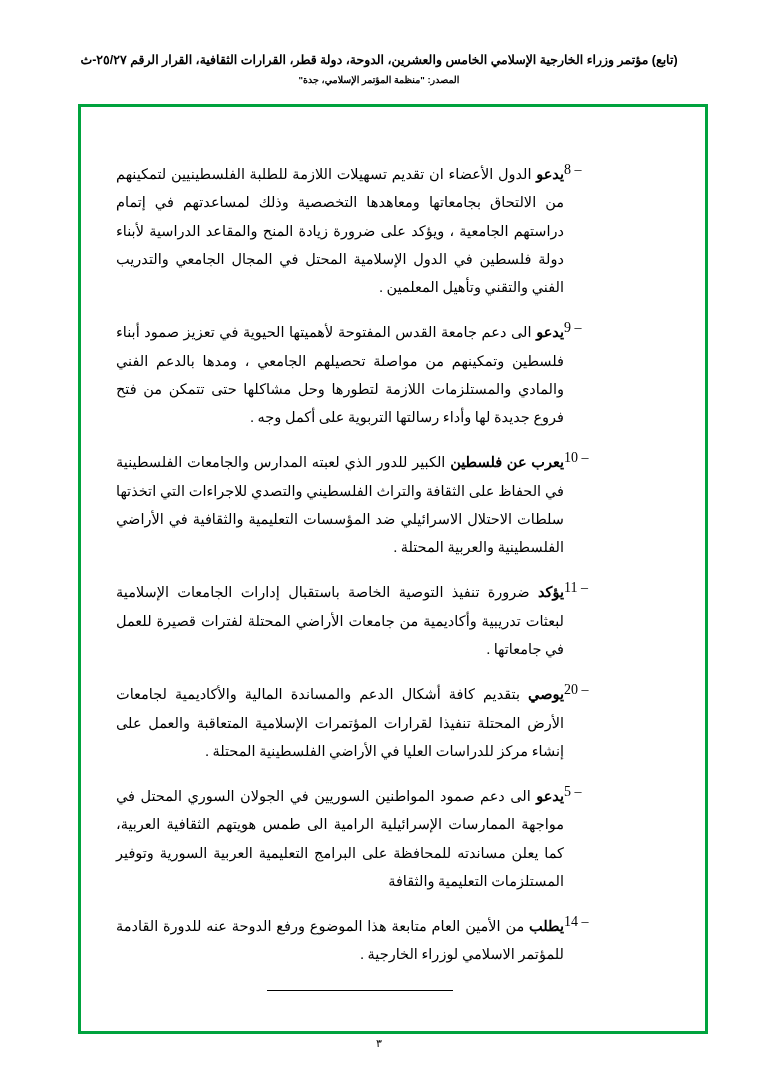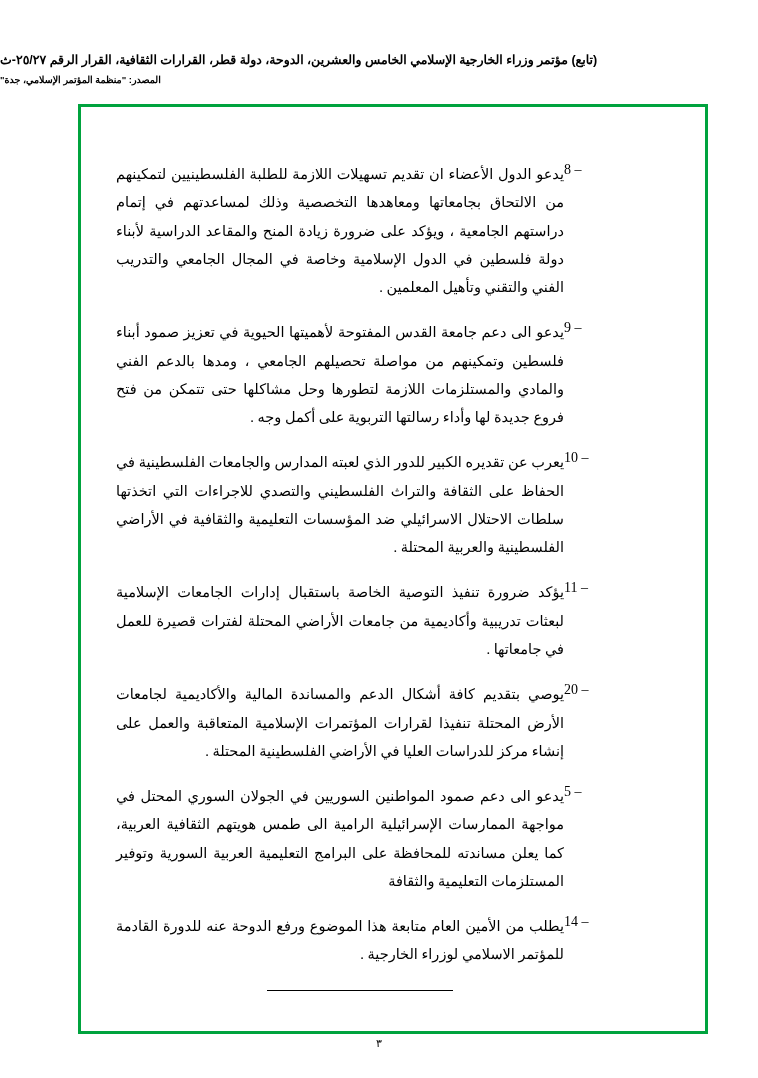--- a/index.html
+++ b/index.html
@@ -18,21 +18,21 @@
     position: relative;
     width: 758px;
     height: 1078px;
     box-sizing: border-box;
   }
   .header {
     position: absolute;
     top: 52px;
     left: 0;
     right: 0;
-    text-align: left;
+    text-align: center;
   }
   .header-line-1 {
     font-family: "Liberation Sans", sans-serif;
     font-weight: bold;
     font-size: 12.5px;
     letter-spacing: 0px;
     color: #000;
     direction: rtl;
   }
   .header-line-2 {
@@ -77,21 +77,21 @@
   }
   .item-body {
     flex: 1 1 auto;
     font-size: 14.5px;
     line-height: 1.95;
     text-align: justify;
     text-justify: inter-word;
     padding-left: 4px;
   }
   .lead {
-    font-weight: normal;
+    font-weight: bold;
     letter-spacing: 1px;
   }
   .rule {
     position: absolute;
     top: 830px;
     left: 0;
     right: 0;
     display: flex;
     justify-content: center;
   }
@@ -118,31 +118,31 @@
     <div class="header-line-1">(تابع) مؤتمر وزراء الخارجية الإسلامي الخامس والعشرين، الدوحة، دولة قطر، القرارات الثقافية، القرار الرقم ٢٥/٢٧-ث</div>
     <div class="header-line-2">المصدر: "منظمة المؤتمر الإسلامي، جدة"</div>
   </div>
 
   <div class="green-frame"></div>
 
   <div class="content">
 
     <div class="item">
       <div class="item-num">8 –</div>
-      <div class="item-body"><span class="lead">يدعو</span><span> الدول الأعضاء ان تقديم  تسهيلات اللازمة للطلبة الفلسطينيين لتمكينهم من الالتحاق بجامعاتها ومعاهدها التخصصية وذلك لمساعدتهم في إتمام دراستهم الجامعية ، ويؤكد على ضرورة زيادة المنح والمقاعد الدراسية لأبناء دولة فلسطين في الدول الإسلامية وخاصة في المجال الجامعي والتدريب الفني والتقني وتأهيل المعلمين .</span></div>
+      <div class="item-body"><span class="lead">يدعو</span><span> الدول الأعضاء ان تقديم  تسهيلات اللازمة للطلبة الفلسطينيين لتمكينهم من الالتحاق بجامعاتها ومعاهدها التخصصية وذلك لمساعدتهم في إتمام دراستهم الجامعية ، ويؤكد على ضرورة زيادة المنح والمقاعد الدراسية لأبناء دولة فلسطين في الدول الإسلامية المحتل في المجال الجامعي والتدريب الفني والتقني وتأهيل المعلمين .</span></div>
     </div>
 
     <div class="item">
       <div class="item-num">9 –</div>
       <div class="item-body"><span class="lead">يدعو</span><span> الى دعم جامعة القدس المفتوحة لأهميتها الحيوية في تعزيز صمود أبناء فلسطين وتمكينهم من مواصلة تحصيلهم الجامعي ، ومدها بالدعم الفني والمادي والمستلزمات اللازمة لتطورها وحل مشاكلها حتى تتمكن من فتح فروع جديدة لها وأداء رسالتها التربوية على أكمل وجه .</span></div>
     </div>
 
     <div class="item">
       <div class="item-num">10 –</div>
-      <div class="item-body"><span class="lead">يعرب عن تقديره</span><span> الكبير للدور الذي لعبته المدارس والجامعات الفلسطينية في الحفاظ على الثقافة والتراث الفلسطيني والتصدي للاجراءات التي اتخذتها سلطات الاحتلال الاسرائيلي ضد المؤسسات التعليمية والثقافية في الأراضي الفلسطينية والعربية المحتلة .</span></div>
+      <div class="item-body"><span class="lead">يعرب عن فلسطين</span><span> الكبير للدور الذي لعبته المدارس والجامعات الفلسطينية في الحفاظ على الثقافة والتراث الفلسطيني والتصدي للاجراءات التي اتخذتها سلطات الاحتلال الاسرائيلي ضد المؤسسات التعليمية والثقافية في الأراضي الفلسطينية والعربية المحتلة .</span></div>
     </div>
 
     <div class="item">
       <div class="item-num">11 –</div>
       <div class="item-body"><span class="lead">يؤكد</span><span> ضرورة تنفيذ التوصية الخاصة باستقبال إدارات الجامعات الإسلامية لبعثات تدريبية وأكاديمية من جامعات الأراضي المحتلة لفترات قصيرة للعمل في جامعاتها .</span></div>
     </div>
 
     <div class="item">
       <div class="item-num">20 –</div>
       <div class="item-body"><span class="lead">يوصي</span><span> بتقديم كافة أشكال الدعم والمساندة المالية والأكاديمية لجامعات الأرض المحتلة تنفيذا لقرارات المؤتمرات الإسلامية المتعاقبة والعمل على إنشاء مركز للدراسات العليا في الأراضي الفلسطينية المحتلة .</span></div>

